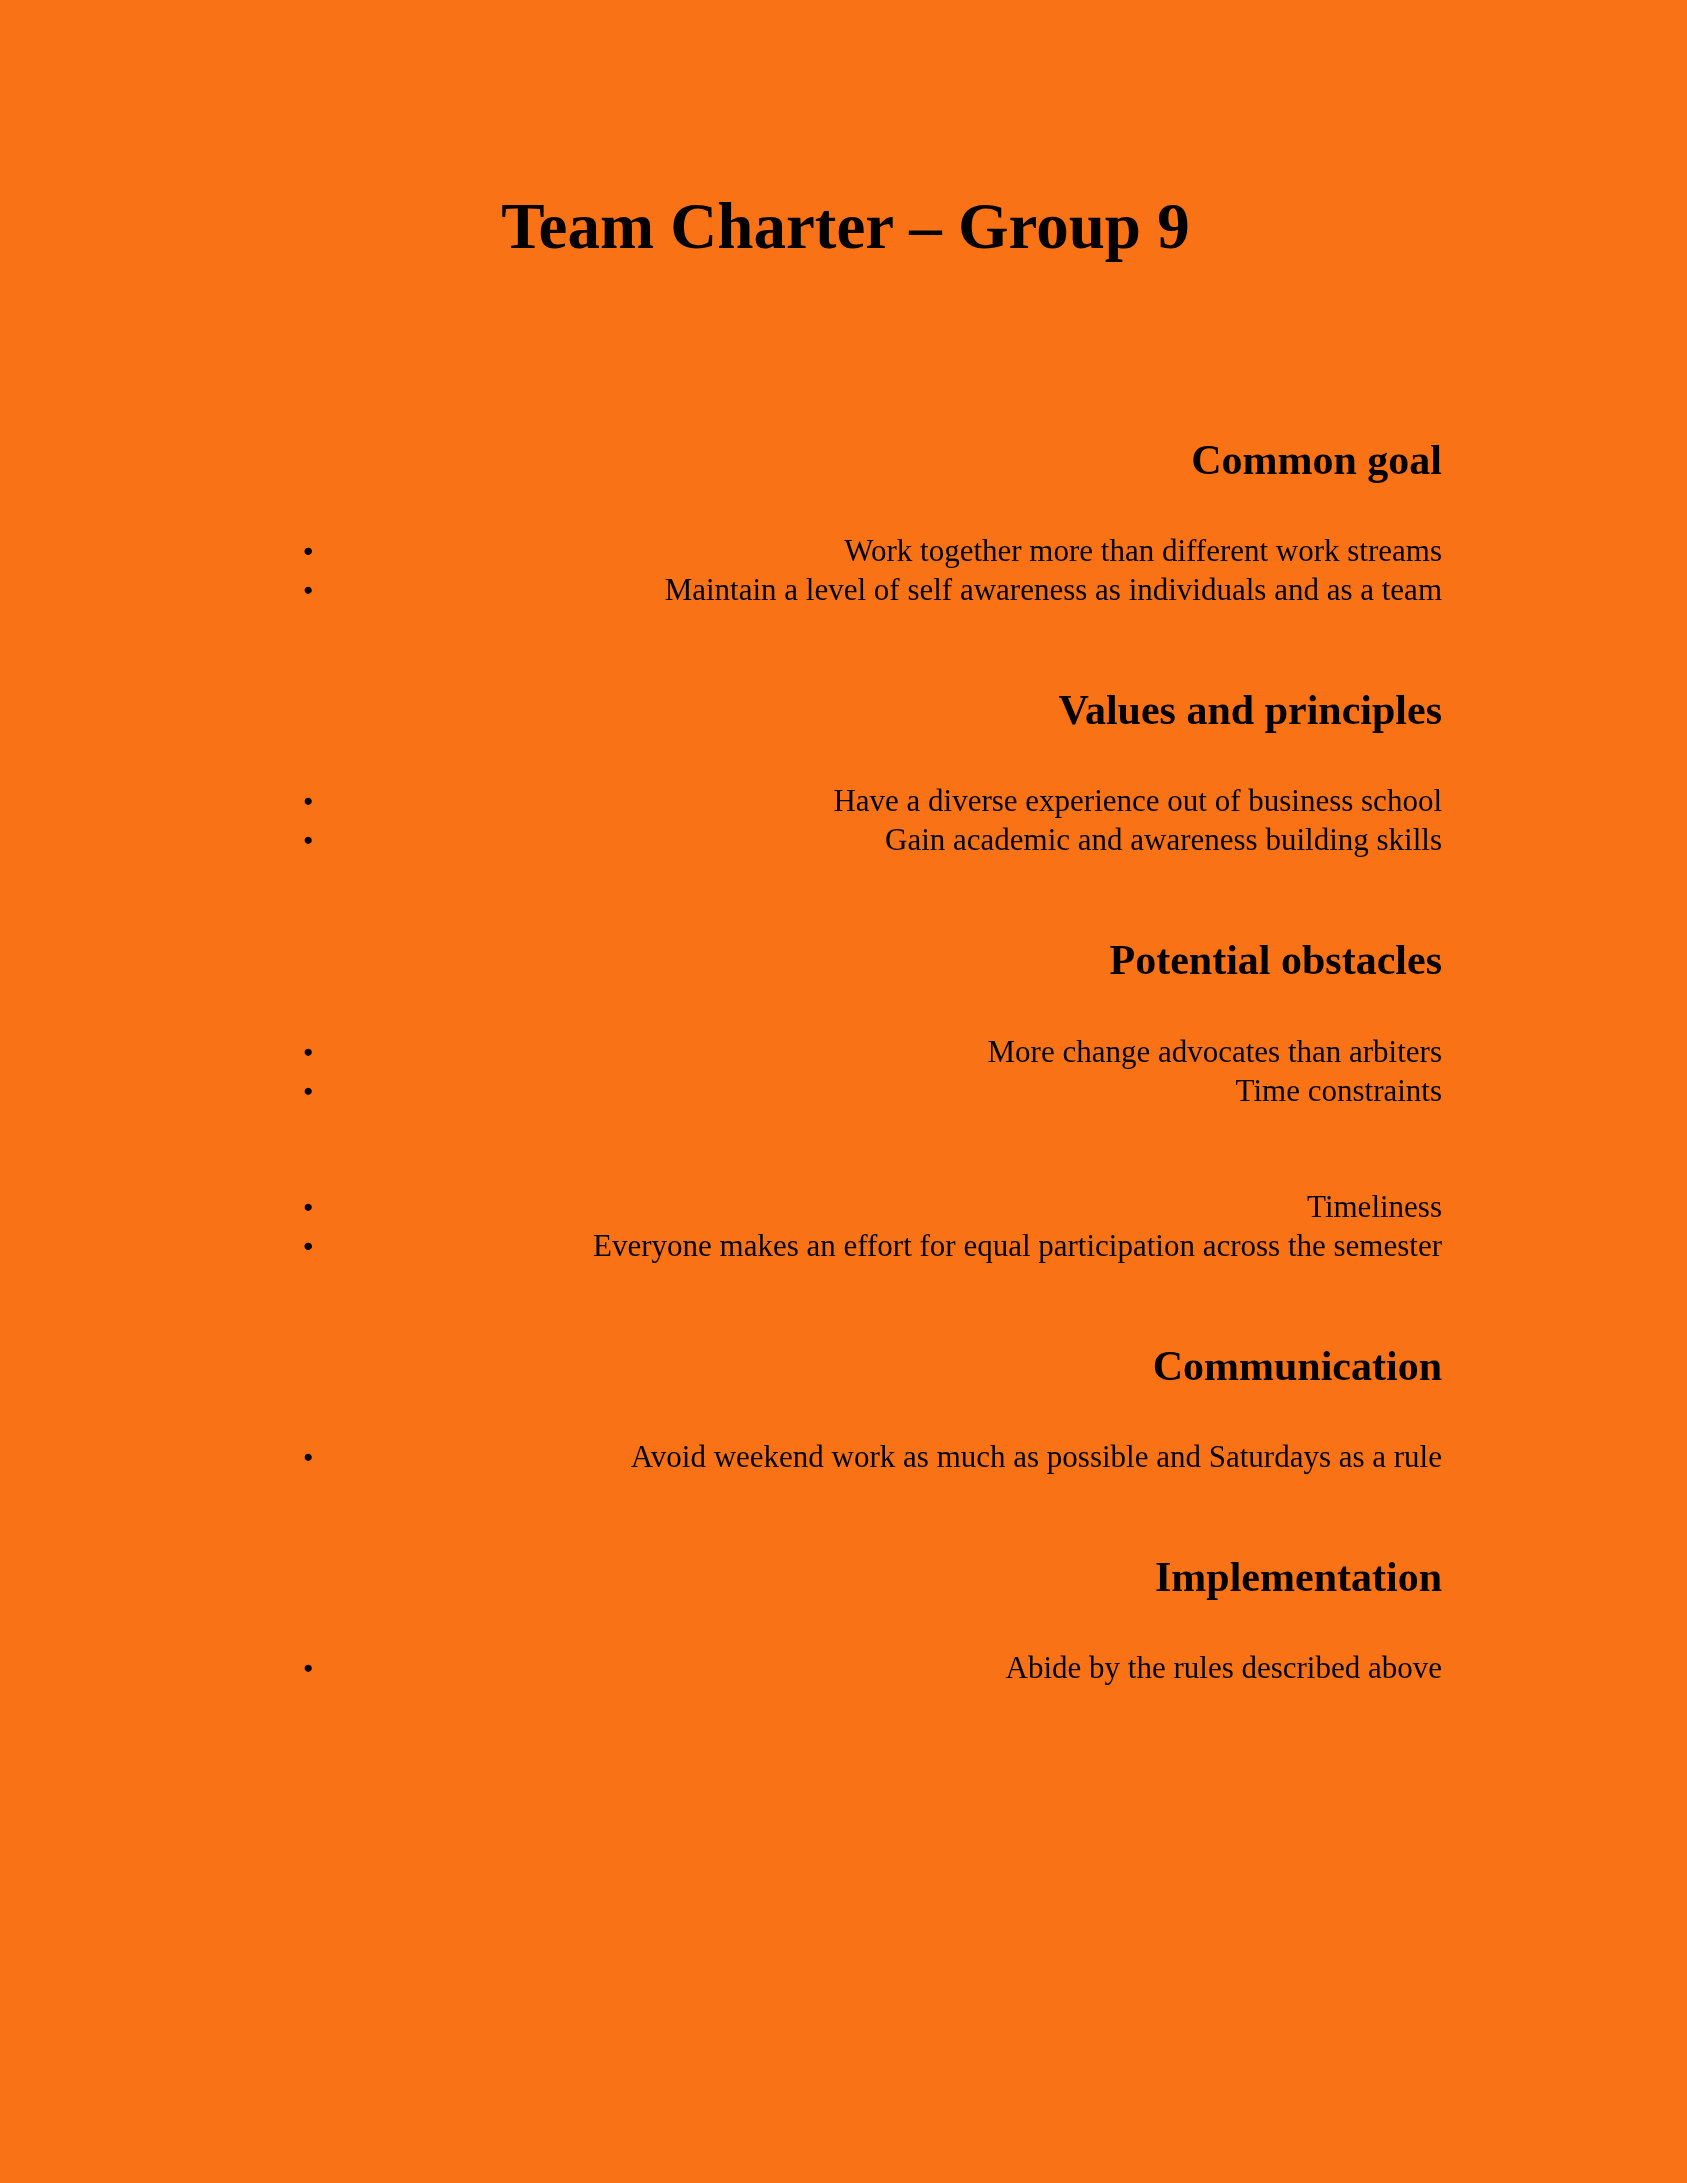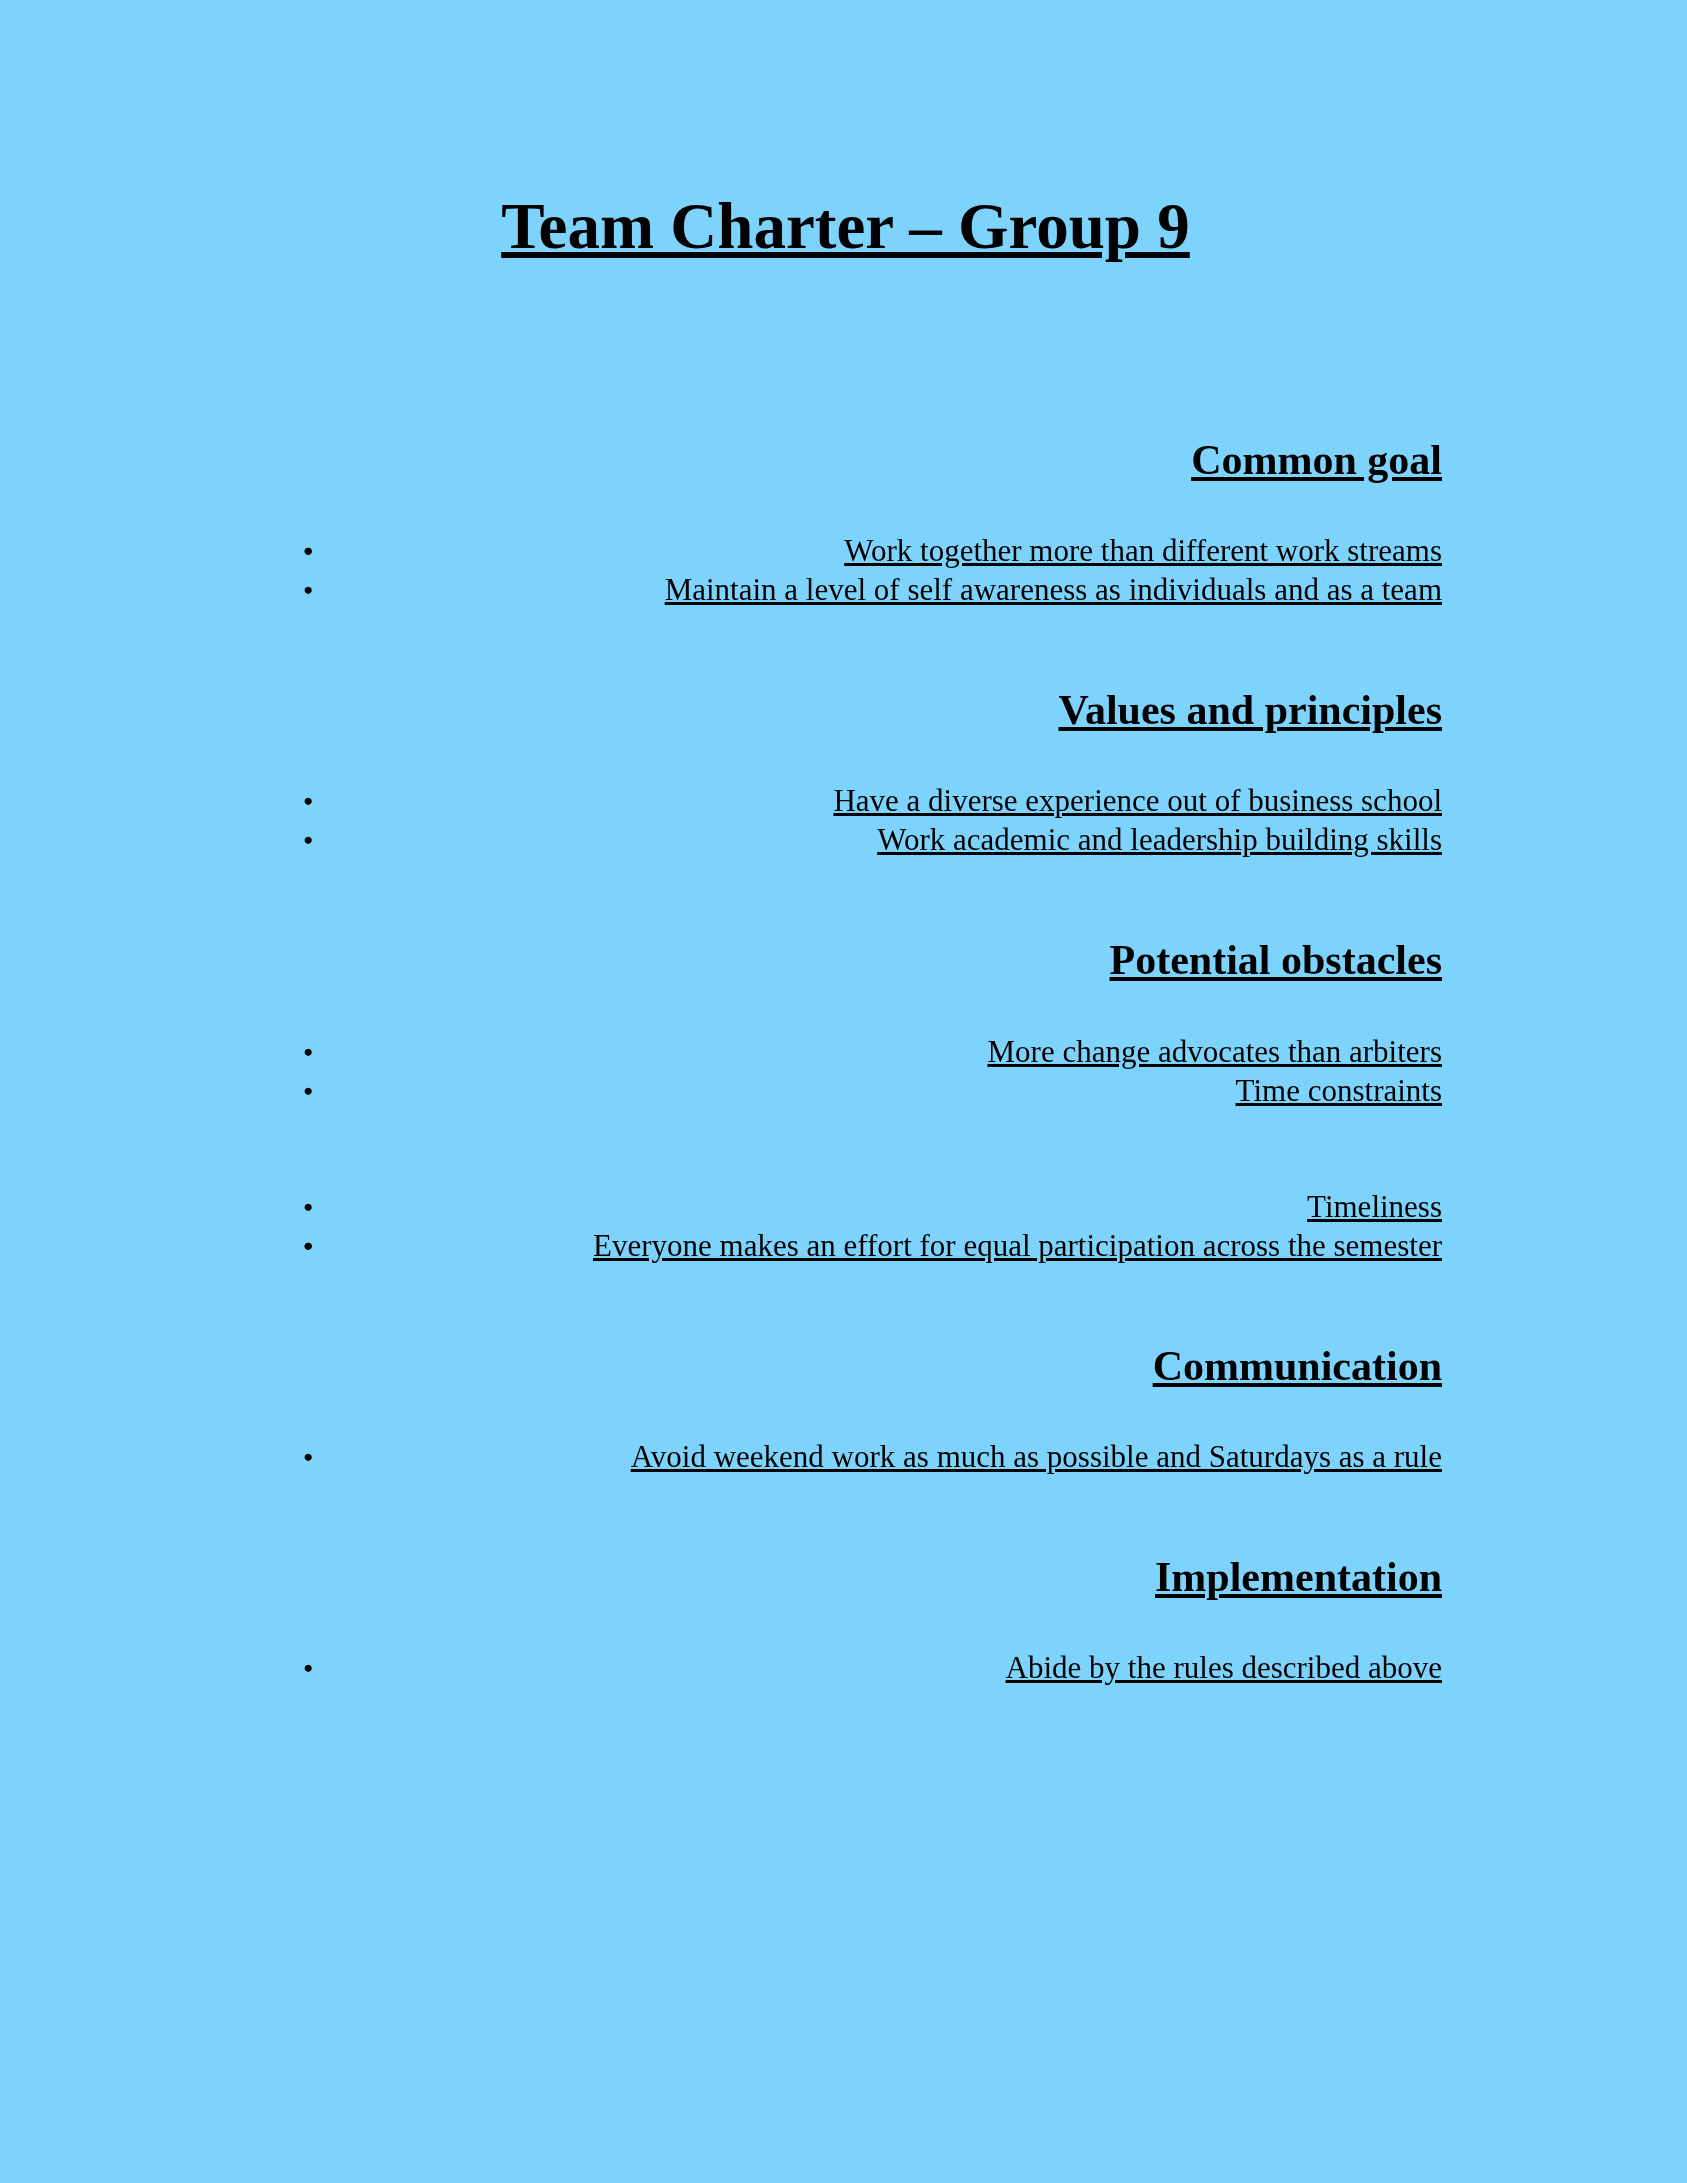--- a/index.html
+++ b/index.html
@@ -4,27 +4,26 @@
 <style>
   html, body {
     margin: 0;
     padding: 0;
     background: #ffffff;
   }
   .page {
     position: relative;
     width: 1687px;
     height: 2184px;
-    background: #7dd3fc;
+    background: #f97316;
     color: #000000;
     font-family: "Liberation Serif", "DejaVu Serif", serif;
     box-sizing: border-box;
     padding: 189px 245px 0 249px;
     overflow: hidden;
-    text-decoration: underline;
   }
   .title {
     font-size: 65px;
     font-weight: 700;
     line-height: 1.15;
     text-align: center;
     margin: 0 0 172px 0;
   }
   .doc-section { margin: 0; text-align: right; }
   .heading {
@@ -81,21 +80,21 @@
   <section class="doc-section">
     <h2 class="heading">Values and principles</h2>
     <ul class="bullets">
   <li class="bullet-item">
     <span class="bullet-dot">●</span>
     <span class="bullet-text">Have a diverse experience out of business school</span>
   </li>
 
   <li class="bullet-item">
     <span class="bullet-dot">●</span>
-    <span class="bullet-text">Work academic and leadership building skills</span>
+    <span class="bullet-text">Gain academic and awareness building skills</span>
   </li>
 </ul>
   </section>
 
   <section class="doc-section">
     <h2 class="heading">Potential obstacles</h2>
     <ul class="bullets">
   <li class="bullet-item">
     <span class="bullet-dot">●</span>
     <span class="bullet-text">More change advocates than arbiters</span>

